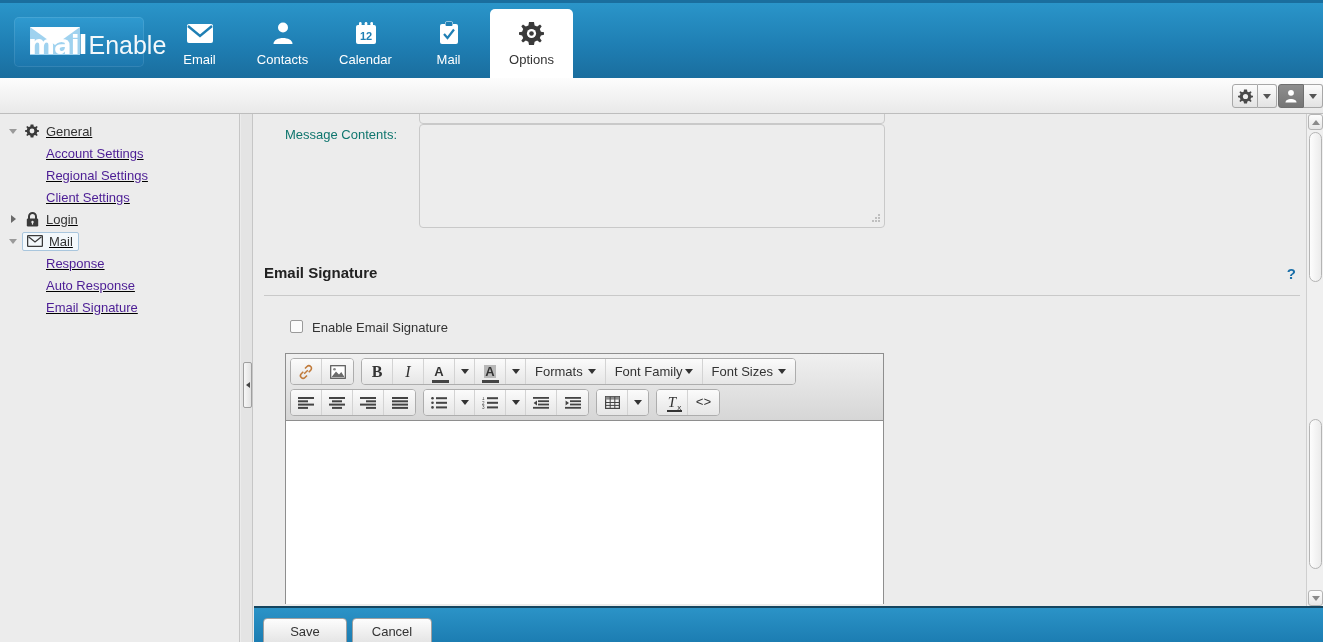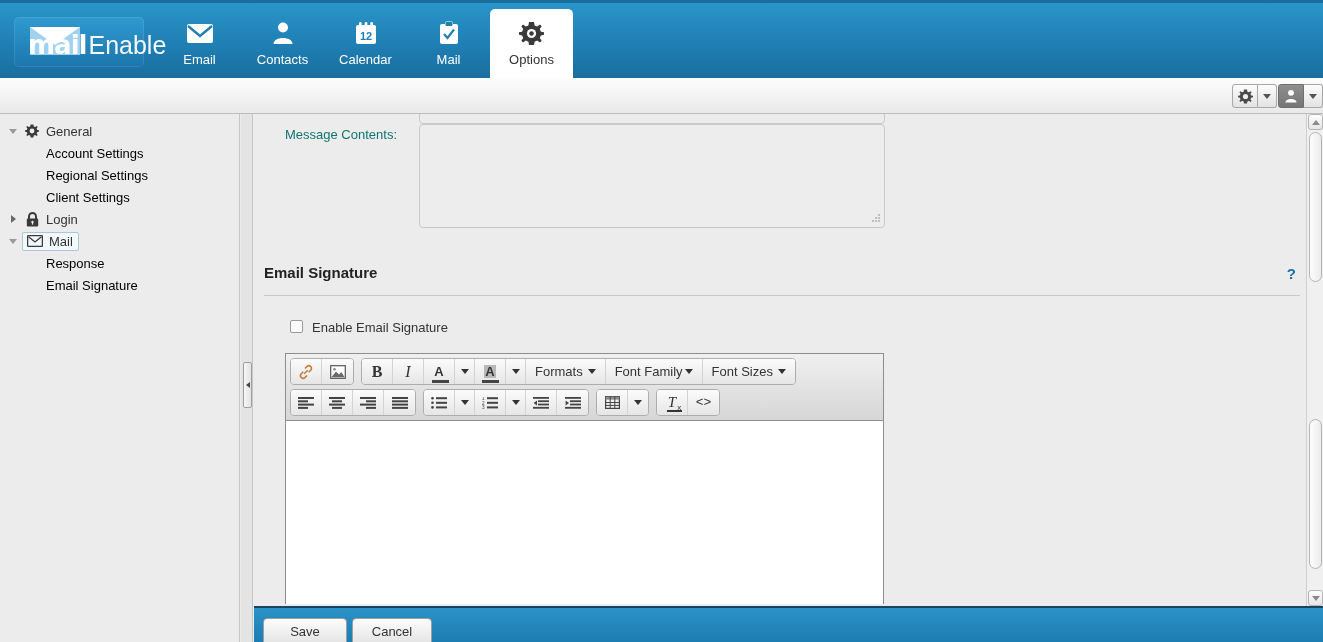--- a/index.html
+++ b/index.html
@@ -65,38 +65,38 @@
   }
   .bs-main { width: 26px; border-radius: 3px 0 0 3px; }
   .bs-arrow { width: 19px; border-left: none; border-radius: 0 3px 3px 0; }
   .bs-main.dark { background: linear-gradient(to bottom, #8e8e8e 0%, #767676 100%); border-color: #6f6f6f; }
   .caret { width:0;height:0;border-left:4px solid transparent;border-right:4px solid transparent;border-top:5px solid #555; }
 
   
   .sidebar {
     position: absolute; left: 0; top: 114px; width: 240px; height: 528px;
     background: #ececec; border-right: 1px solid #c6c6c6;
-    padding-top: 6px; overflow: hidden;
+    padding-top: 6px; overflow: hidden; text-decoration: underline;
   }
   .tree-node {
     display: flex; align-items: center; height: 22px; cursor: pointer;
     font-size: 13px; color: #333333; padding-left: 4px;
   }
   .tw { width: 18px; display: flex; align-items: center; justify-content: center; }
   .tw .tri-down { width:0;height:0;border-left:4px solid transparent;border-right:4px solid transparent;border-top:5px solid #9a9a9a; }
   .tw .tri-right { width:0;height:0;border-top:4px solid transparent;border-bottom:4px solid transparent;border-left:5px solid #6a6a6a; }
   .tnode-ico { width: 20px; display: flex; align-items: center; justify-content: center; }
   .tnode-lbl { margin-left: 4px; }
   .tree-node.selected .selwrap {
     border: 1px solid #a9c6dd; background: #f3f8fb; border-radius: 2px;
     display: flex; align-items: center; padding: 1px 5px 1px 2px;
   }
   .tree-leaf {
     height: 22px; display: flex; align-items: center; padding-left: 46px;
-    font-size: 13px; color: #000000; cursor: pointer;
+    font-size: 13px; color: #4c1d95; cursor: pointer;
   }
 
   
   .splitter {
     position: absolute; left: 241px; top: 114px; width: 12px; height: 528px;
     background: #e4e4e4; border-right: 1px solid #c6c6c6;
   }
   .splitter-handle {
     position: absolute; left: 2px; top: 248px; width: 9px; height: 46px;
     background: linear-gradient(to right,#f7f7f7,#e2e2e2);
@@ -359,20 +359,21 @@
       <span class="tnode-ico">
         <svg width="16" height="12" viewBox="0 0 16 12">
             <rect x="0.6" y="0.6" width="14.8" height="10.8" rx="1" fill="none" stroke="#3a3a3a" stroke-width="1.3"></rect>
             <path d="M1.5 1.8 L8 7 L14.5 1.8" stroke="#3a3a3a" stroke-width="1.3" fill="none"></path>
           </svg>
       </span>
       <span class="tnode-lbl">Mail</span>
     </span>
   </div>
   <div class="tree-leaf">Response</div>
+  <div class="tree-leaf">Auto Response</div>
   <div class="tree-leaf">Email Signature</div>
 </div>
 
 <div class="splitter">
   <div class="splitter-handle">
       <span class="ar"></span>
     </div>
 </div>
 
 <div class="content-top-shadow"></div>

